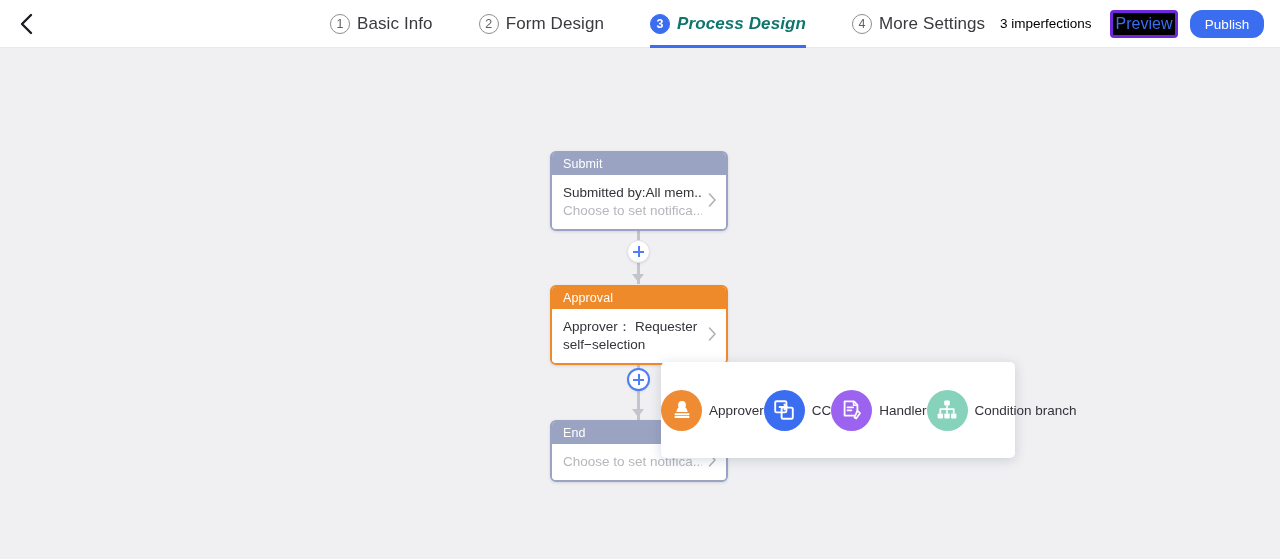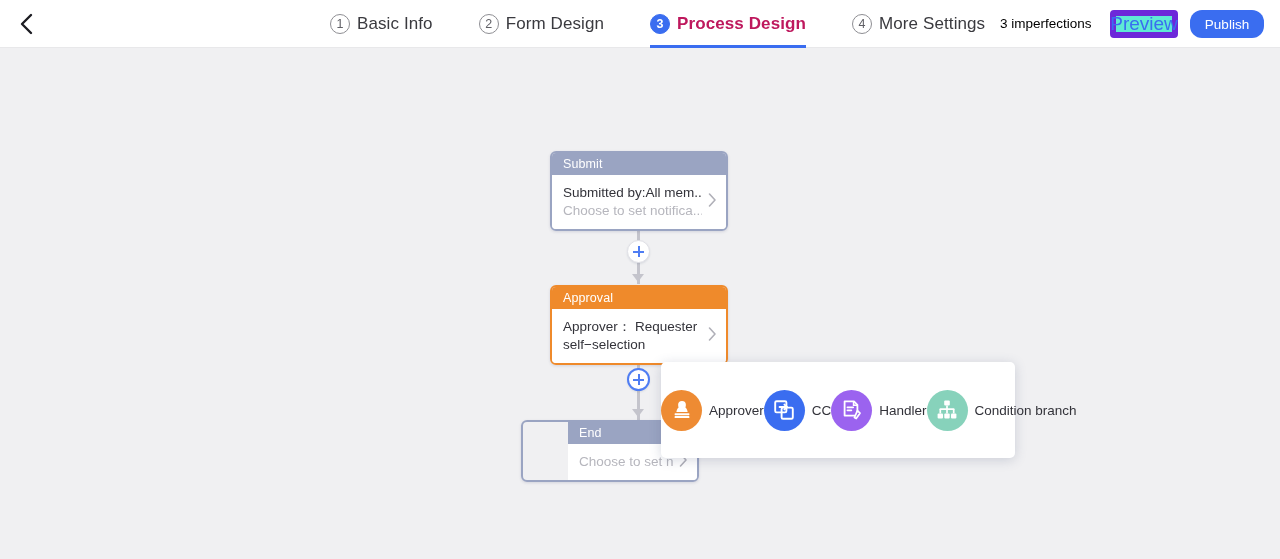--- a/index.html
+++ b/index.html
@@ -58,45 +58,46 @@
     white-space: nowrap;
     letter-spacing: .1px;
   }
   .step.active .circle {
     background: #3a6df0;
     border-color: #3a6df0;
     color: #ffffff;
     font-weight: bold;
   }
   .step.active .label {
-    color: #be185d;
+    color: #0f766e;
     font-weight: bold;
+    font-style: italic;
   }
   .step.active .underline {
     position: absolute;
     left: 0; right: 24px; bottom: 0;
     height: 3px;
     background: #3a6df0;
   }
 
   .imperfections {
     position: absolute; left: 1000px; top: 16px;
     font-size: 13.5px;
     color: #000000;
     white-space: nowrap;
     cursor: pointer;
   }
   .preview-btn {
     position: absolute; left: 1110px; top: 10px;
     width: 68px; height: 28px;
-    border: 6px solid #6d28d9;
+    border: 3px solid #6d28d9;
     border-radius: 4px;
-    background: #5eead4;
+    background: #000000;
     color: #3a6df0;
-    font-size: 19px;
+    font-size: 16px;
     display: flex; align-items: center; justify-content: center;
     cursor: pointer;
     font-family: "Liberation Sans", sans-serif;
   }
   .publish-btn {
     position: absolute; left: 1190px; top: 10px;
     width: 74px; height: 28px;
     border: none;
     border-radius: 12px;
     background: #3a6df0;
@@ -166,21 +167,21 @@
 
   .node.approval { border: 2px solid #ef8a2b; }
   .node.approval .node-head { background: #ef8a2b; }
 
   .node.end { border: 2px solid #9aa4c2; }
   .node.end .node-head { background: #9aa4c2; }
 
   
   #node-submit   { left: 550px; top: 103px; }
   #node-approval { left: 550px; top: 237px; }
-  #node-end      { left: 521px; top: 372px; padding-left: 45px; }
+  #node-end      { left: 550px; top: 372px; }
 
   
   .connector {
     position: absolute;
     left: 637px;
     width: 3px;
     background: #c4c4cc;
   }
   #conn-1 { top: 180px; height: 56px; }
   #conn-2 { top: 314px; height: 58px; }

